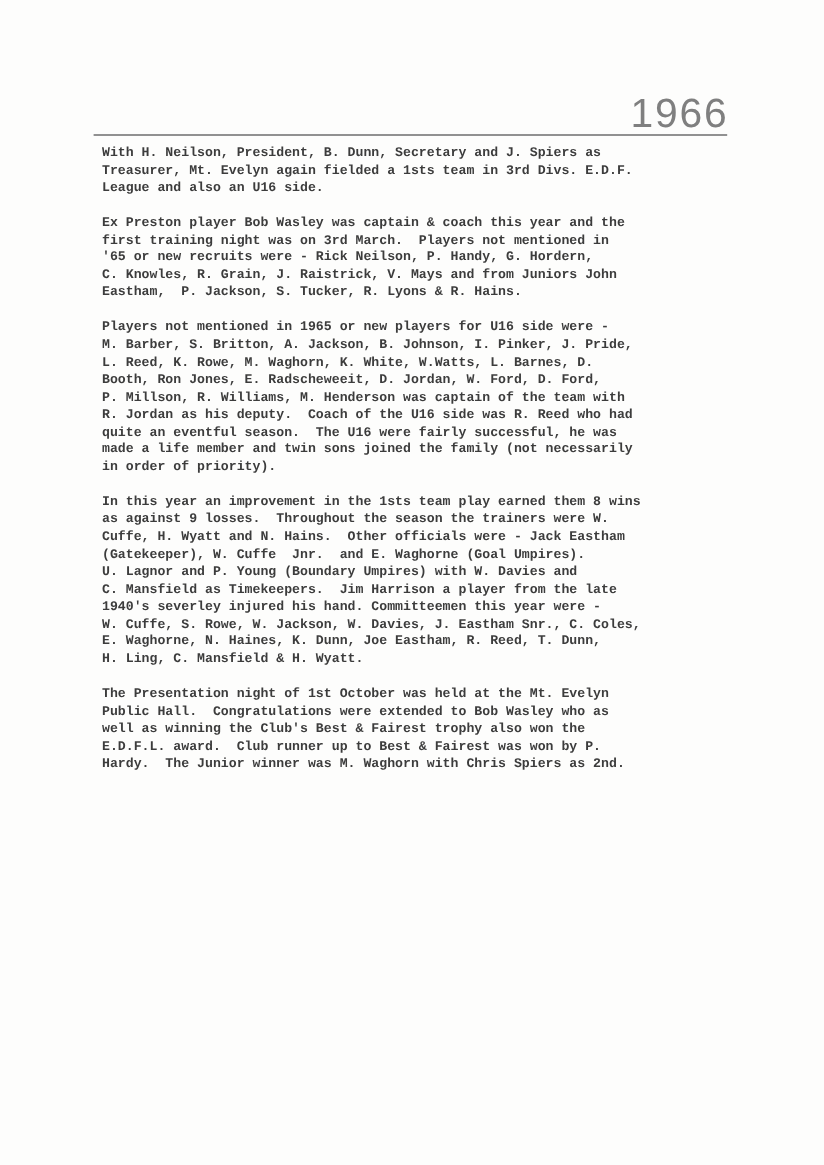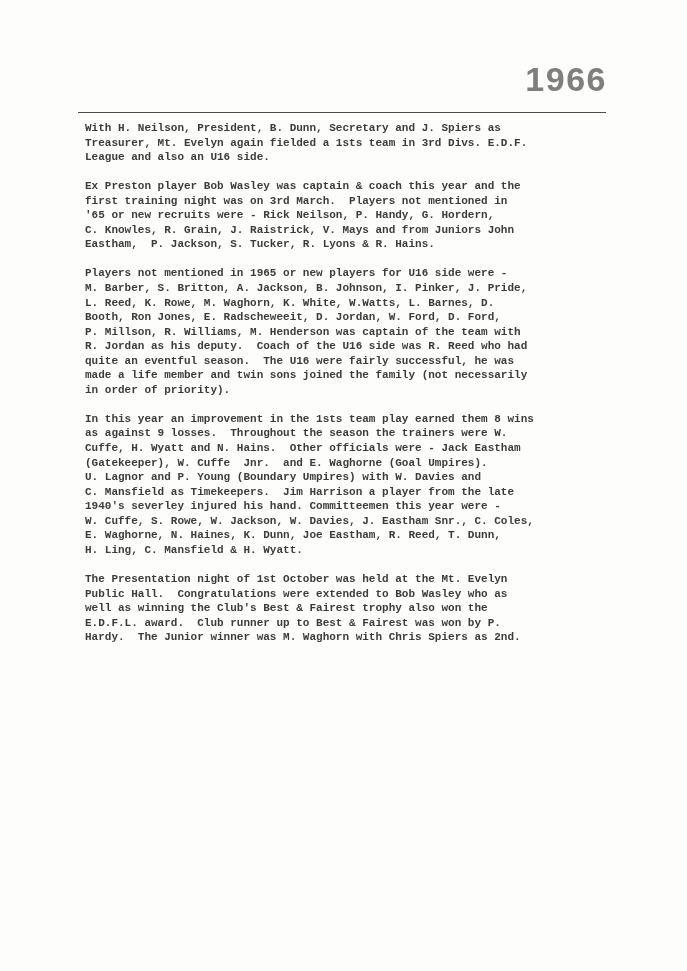--- a/index.html
+++ b/index.html
@@ -10,25 +10,25 @@
   .page {
     position: relative;
     width: 687px;
     height: 971px;
     background: #fdfdfc;
     overflow: hidden;
     font-family: "Liberation Mono", "DejaVu Sans Mono", monospace;
   }
   .year-heading {
     position: absolute;
-    top: 60px;
+    top: 76px;
     right: 80px;
     font-family: "Liberation Sans", "DejaVu Sans", sans-serif;
     font-size: 34px;
-    font-weight: bold;
+    font-weight: normal;
     letter-spacing: 1.5px;
     color: #7f7f7f;
   }
   .header-rule {
     position: absolute;
     top: 112px;
     left: 78px;
     width: 528px;
     height: 0;
     border: none;

